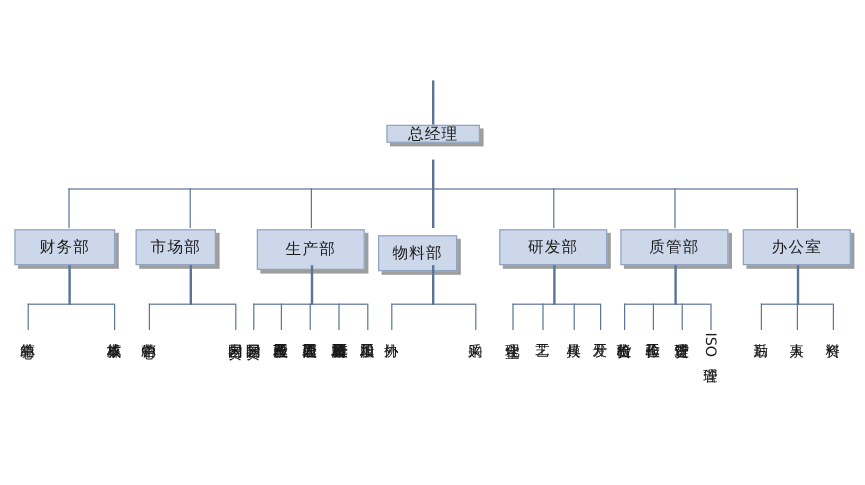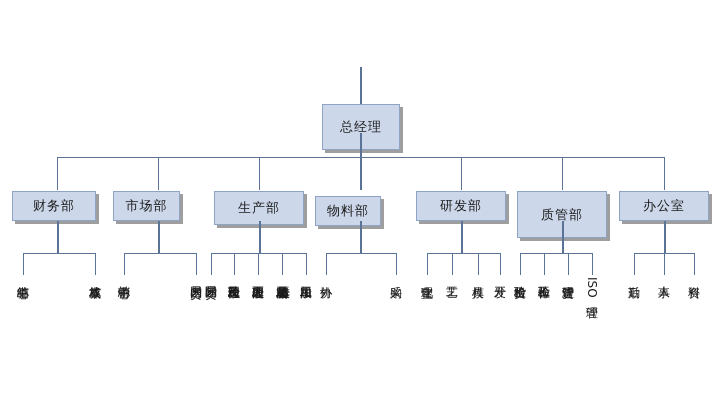--- a/index.html
+++ b/index.html
@@ -43,21 +43,21 @@
   .leaf.latin{text-orientation:mixed;}
 </style>
 </head>
 <body>
 
 <div id="chart">
 
 
   <div class="vline" style="left:360px;top:67px;height:37px;"></div>
 
-  <div class="node" style="left:322px;top:104px;width:78px;height:46px;">
+  <div class="node" style="left:322px;top:104px;width:78px;height:15px;">
     <span>总经理</span>
   </div>
 
   <div class="vline" style="left:360px;top:133px;height:57px;"></div>
 
   <div class="hline" style="left:57px;top:157px;width:608px;"></div>
 
   <div class="vthin" style="left:57px;top:157px;height:33px;"></div>
   <div class="vthin" style="left:158px;top:157px;height:33px;"></div>
   <div class="vthin" style="left:259px;top:157px;height:33px;"></div>
@@ -74,21 +74,21 @@
   </div>
   <div class="node" style="left:214px;top:191px;width:90px;height:34px;">
     <span>生产部</span>
   </div>
   <div class="node" style="left:315px;top:196px;width:66px;height:30px;">
     <span>物料部</span>
   </div>
   <div class="node" style="left:416px;top:191px;width:90px;height:30px;">
     <span>研发部</span>
   </div>
-  <div class="node" style="left:517px;top:191px;width:90px;height:47px;">
+  <div class="node" style="left:517px;top:191px;width:90px;height:30px;">
     <span>质管部</span>
   </div>
   <div class="node" style="left:619px;top:191px;width:90px;height:30px;">
     <span>办公室</span>
   </div>
 
   <div class="vline" style="left:57px;top:221px;height:33px;"></div>
   <div class="vline" style="left:158px;top:221px;height:33px;"></div>
   <div class="vline" style="left:259px;top:221px;height:33px;"></div>
   <div class="vline" style="left:360px;top:221px;height:33px;"></div>

